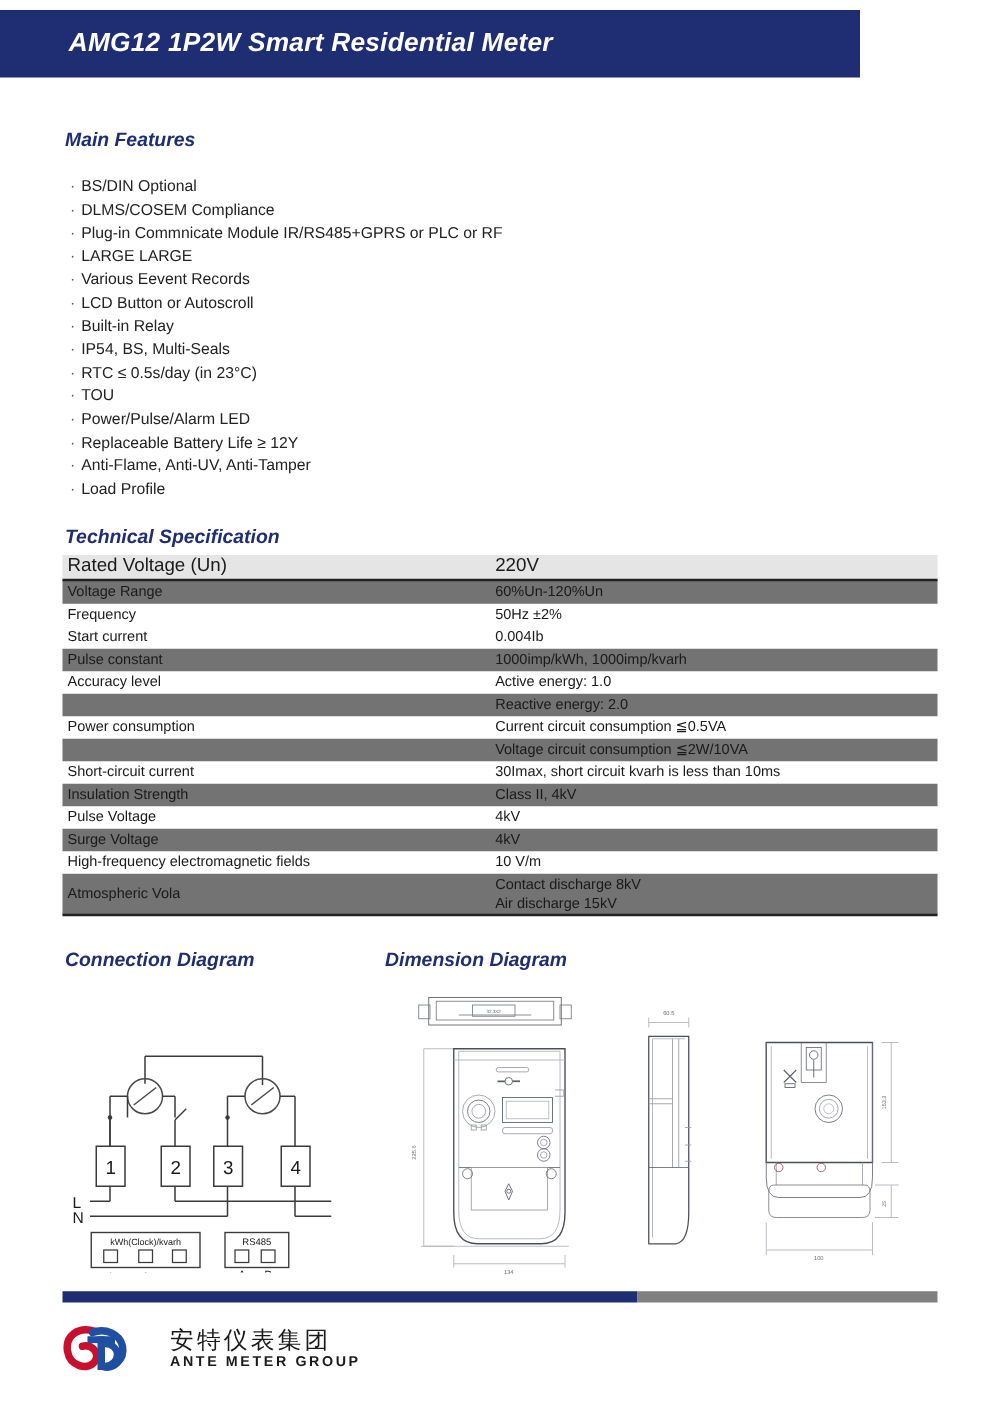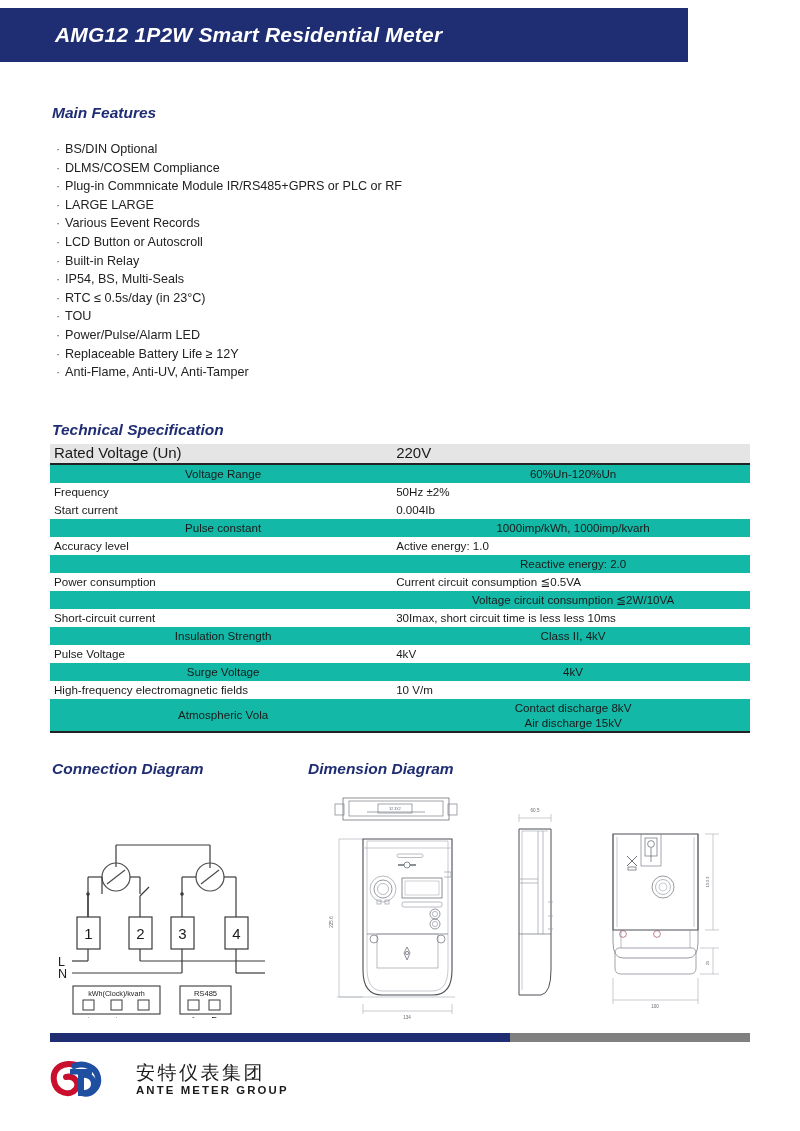--- a/index.html
+++ b/index.html
@@ -84,21 +84,21 @@
   }
   .spec-table td {
     padding: 1px 0 1px 4px;
     height: 16px;
     vertical-align: middle;
     line-height: 14px;
     color: #1a1a1a;
   }
   .spec-table td.c1 { width: 342px; }
   .spec-table td.c2 { width: 358px; }
-  .spec-table tr.shaded td { background: #14b8a6; text-align: center; }
+  .spec-table tr.shaded td { background: #737373; }
   .spec-table tr.head td {
     font-weight: normal;
     font-size: 15px;
     background: #e5e5e5;
     border-bottom: 2px solid #222;
     padding-bottom: 2px;
   }
   .spec-table tr.lastrow td {
     border-bottom: 2px solid #222;
   }
@@ -172,20 +172,21 @@
     <div class="feature-item"><span class="dot">·</span><span>LARGE LARGE</span></div>
     <div class="feature-item"><span class="dot">·</span><span>Various Eevent Records</span></div>
     <div class="feature-item"><span class="dot">·</span><span>LCD Button or Autoscroll</span></div>
     <div class="feature-item"><span class="dot">·</span><span>Built-in Relay</span></div>
     <div class="feature-item"><span class="dot">·</span><span>IP54, BS, Multi-Seals</span></div>
     <div class="feature-item"><span class="dot">·</span><span>RTC ≤ 0.5s/day (in 23°C)</span></div>
     <div class="feature-item"><span class="dot">·</span><span>TOU</span></div>
     <div class="feature-item"><span class="dot">·</span><span>Power/Pulse/Alarm  LED</span></div>
     <div class="feature-item"><span class="dot">·</span><span>Replaceable Battery Life ≥ 12Y</span></div>
     <div class="feature-item"><span class="dot">·</span><span>Anti-Flame, Anti-UV, Anti-Tamper</span></div>
+    <div class="feature-item"><span class="dot">·</span><span>Load Profile</span></div>
   </div>
 
 <div class="section-title" id="spec-title">Technical Specification</div>
 <table class="spec-table">
   <tbody id="spec-body">
       <tr class="head">
         <td class="c1">Rated Voltage (Un)</td>
         <td class="c2">220V</td>
       </tr>
       <tr class="shaded">
@@ -215,21 +216,21 @@
       <tr>
         <td class="c1">Power consumption</td>
         <td class="c2">Current circuit consumption ≦0.5VA</td>
       </tr>
       <tr class="shaded">
         <td class="c1"></td>
         <td class="c2">Voltage circuit consumption ≦2W/10VA</td>
       </tr>
       <tr>
         <td class="c1">Short-circuit current</td>
-        <td class="c2">30Imax, short circuit time is less less 10ms</td>
+        <td class="c2">30Imax, short circuit kvarh is less than 10ms</td>
       </tr>
       <tr class="shaded">
         <td class="c1">Insulation Strength</td>
         <td class="c2">Class II,  4kV</td>
       </tr>
       <tr>
         <td class="c1">Pulse Voltage</td>
         <td class="c2">4kV</td>
       </tr>
       <tr class="shaded">

